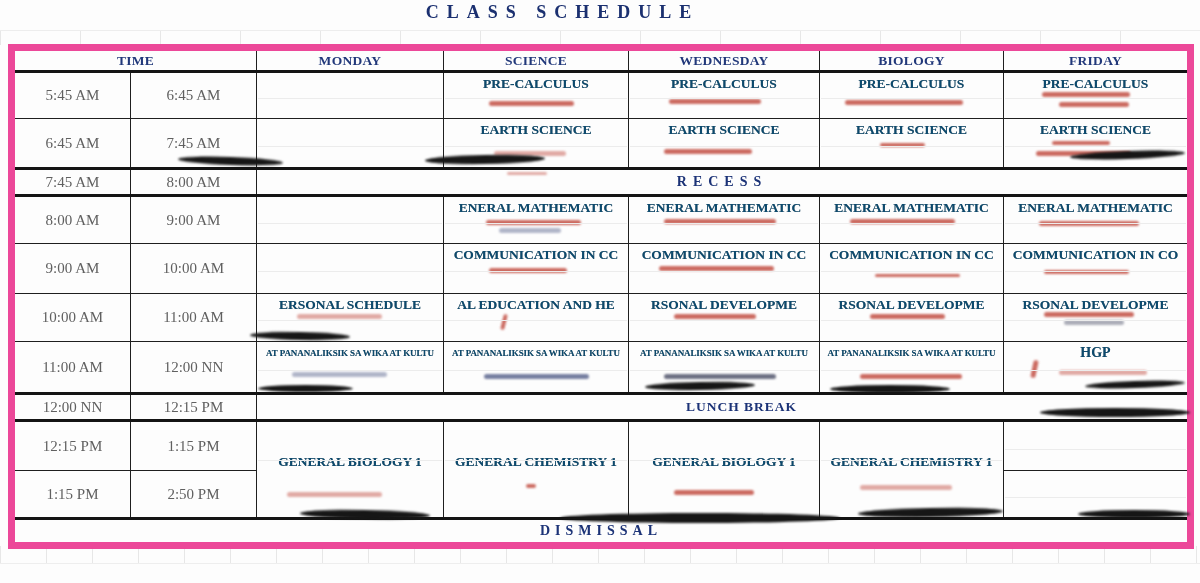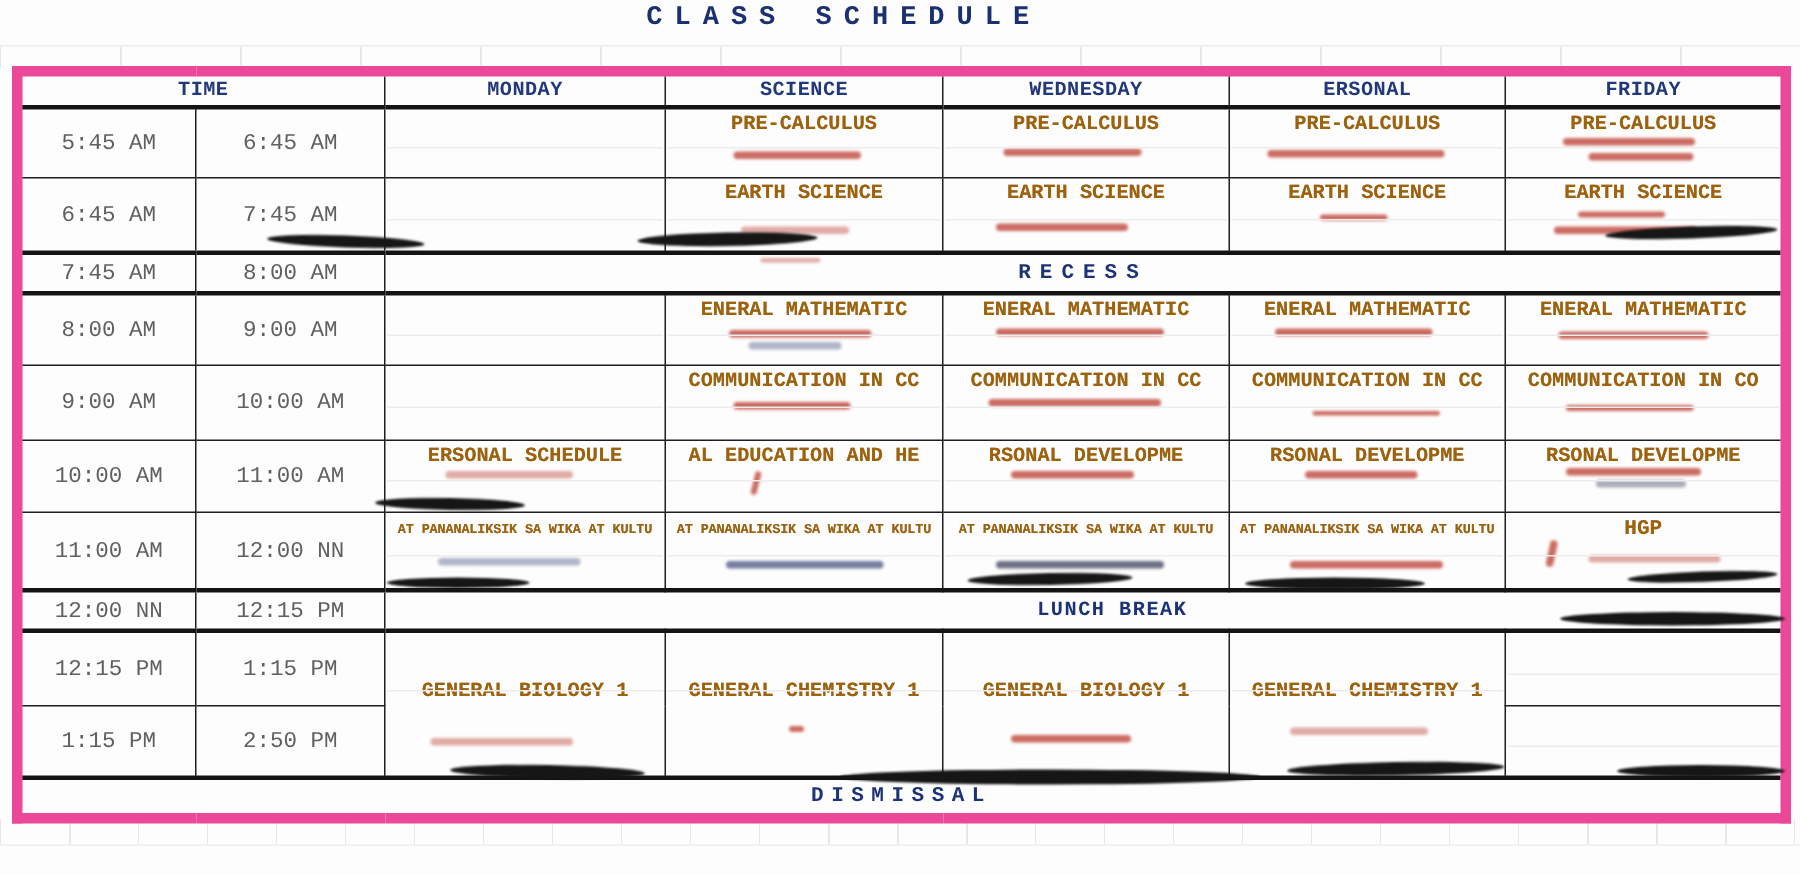--- a/index.html
+++ b/index.html
@@ -1,31 +1,31 @@
 <!DOCTYPE html>
 <html><head>
 <meta charset="utf-8">
 <style>
   html,body{margin:0;padding:0;background:#fff;}
   .page{position:relative;width:1200px;height:583px;background:#fdfdfd;overflow:hidden;
-        font-family:Liberation Mono, monospace;}
+        font-family:Liberation Serif, serif;}
   .title{position:absolute;left:0;top:2px;width:1125px;text-align:center;
          font-size:18px;font-weight:bold;letter-spacing:8px;color:#1b3070;}
   .gridstrip{position:absolute;left:0;width:1200px;
              background:repeating-linear-gradient(to right,#e7e7e7 0 1px,transparent 1px 80px);}
   .gridstrip.top{top:30px;height:14px;border-top:1px solid #ededed;}
   .gridstrip.bottom{top:546px;height:17px;border-bottom:1px solid #eeeeee;
              background:repeating-linear-gradient(to right,#e7e7e7 0 1px,transparent 1px 46px);}
   table.sched{position:absolute;left:8px;top:44px;width:1179px;table-layout:fixed;
               border-collapse:collapse;border:7px solid #ec4899;}
   td,th{border:1.6px solid #1f1f1f;padding:0;position:relative;overflow:hidden;}
   col.day{}
   th{color:#21387a;font-size:13.5px;font-weight:bold;letter-spacing:.3px;border-bottom:3px solid #141414;}
   td.t{color:#606060;font-size:15px;text-align:center;vertical-align:middle;font-weight:normal;}
-  td.sub{vertical-align:top;text-align:center;padding-top:3px;color:#a16207;
+  td.sub{vertical-align:top;text-align:center;padding-top:3px;color:#0c4a6e;
          font-size:13.5px;font-weight:bold;white-space:nowrap;}
   td.sub span{display:inline-block;white-space:nowrap;text-shadow:0 0 .4px rgba(40,40,40,.5);}
   td.tiny{font-size:9px;letter-spacing:-0.1px;padding-top:6px;}
   td.merged{padding-top:32px;}
   td.banner{color:#1c3377;font-weight:bold;text-align:center;vertical-align:middle;
             font-size:14px;letter-spacing:6px;}
   td.banner.lunch{letter-spacing:1px;font-size:13.5px;padding-left:39px;}
   tr.bt td{border-top:3px solid #141414;}
   tr.bb td{border-bottom:3px solid #141414;}
   
@@ -56,21 +56,21 @@
         <col class="day" style="width:184px">
       <col class="day" style="width:187px">
     </colgroup>
 
     <tbody>
         <tr style="height:24px">
       <th colspan="2">TIME</th>
       <th>MONDAY</th>
       <th>SCIENCE</th>
       <th>WEDNESDAY</th>
-      <th>ERSONAL</th>
+      <th>BIOLOGY</th>
       <th>FRIDAY</th>
     </tr>
 
     <tr style="height:47px">
       <td class="t">5:45 AM</td>
       <td class="t">6:45 AM</td>
       <td class="sub gl"><span></span></td>
       <td class="sub gl"><span>PRE-CALCULUS</span>
         <div class="scrib" style="left:45px;top:28px;width:85px"></div></td>
       <td class="sub gl"><span>PRE-CALCULUS</span>

